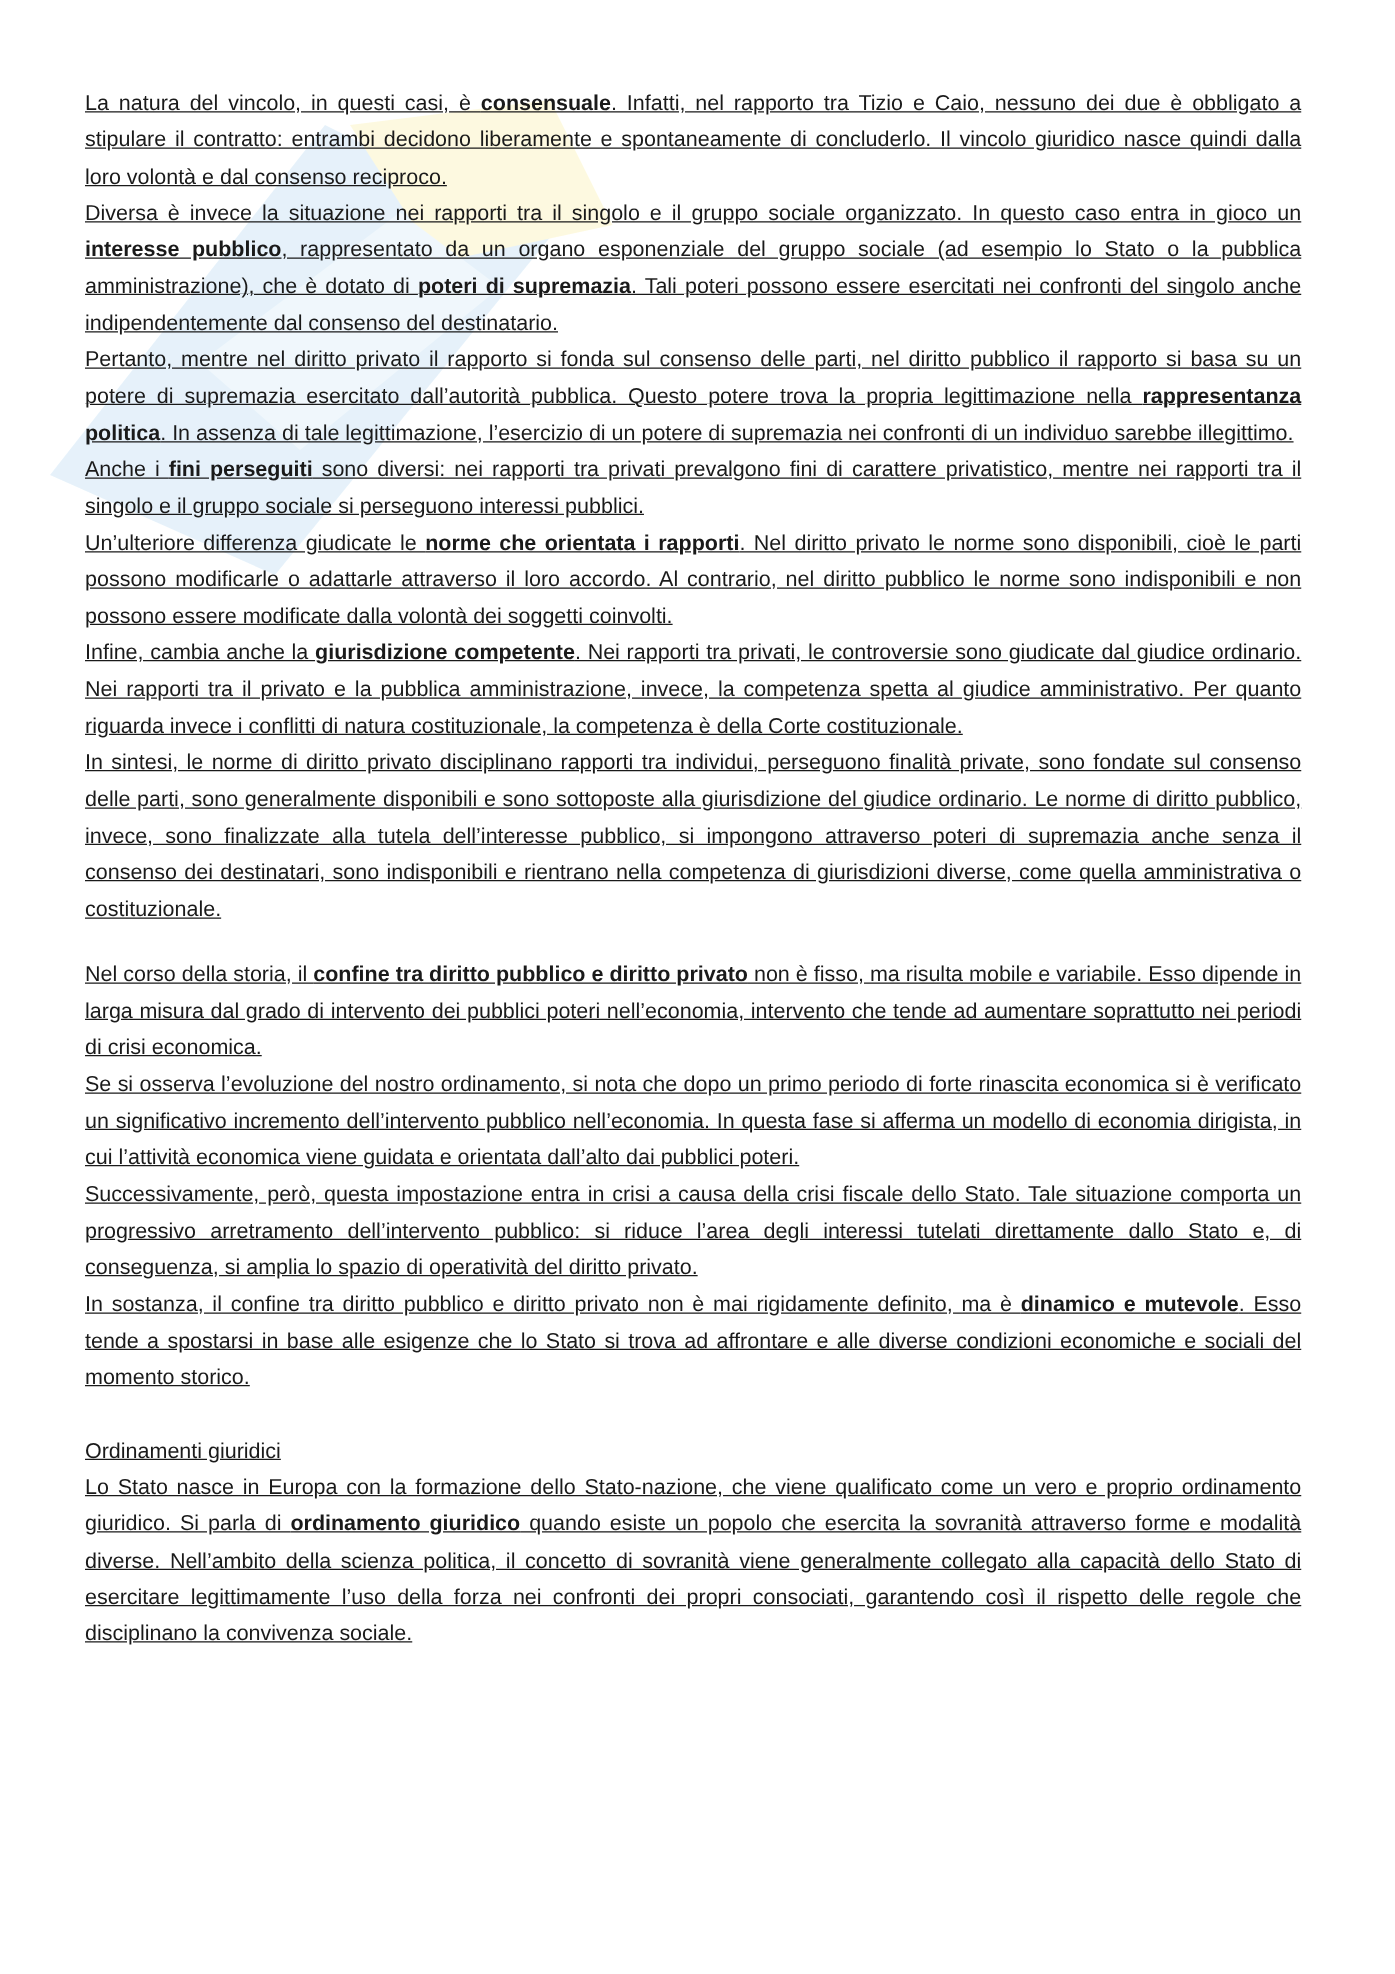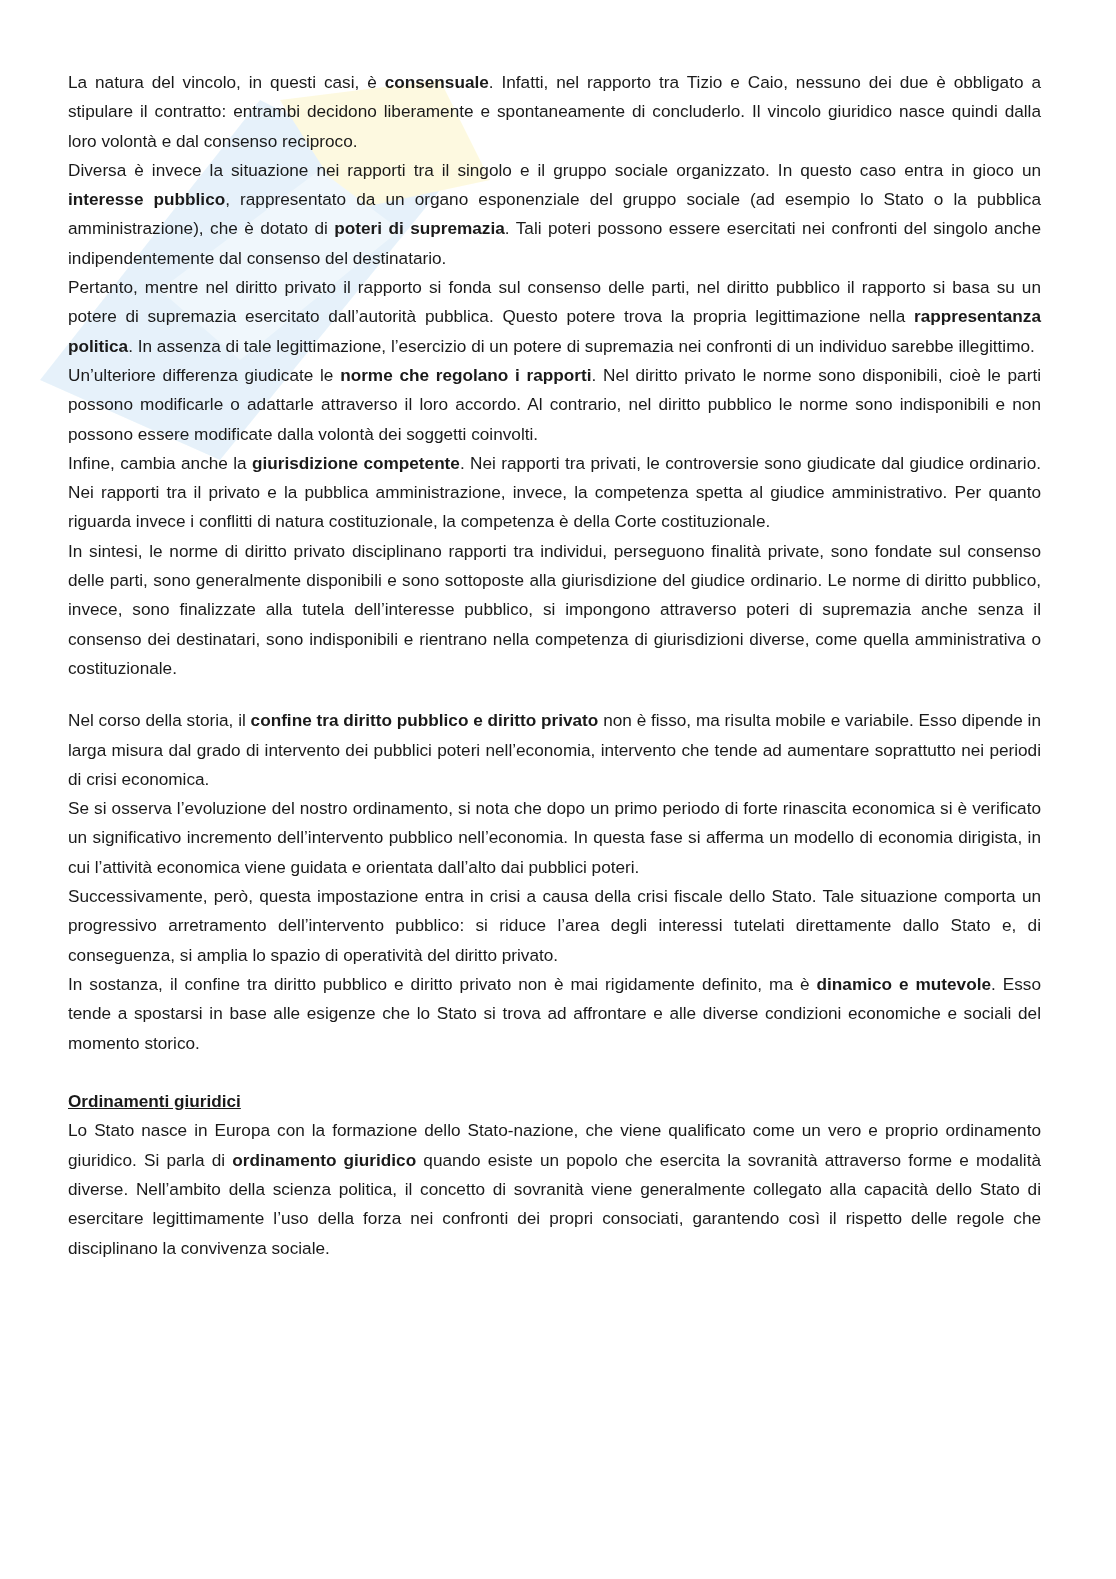--- a/index.html
+++ b/index.html
@@ -3,23 +3,23 @@
 <meta charset="utf-8">
 <style>
   html, body { margin: 0; padding: 0; background: #ffffff; }
   body { width: 1116px; height: 1579px; position: relative; overflow: hidden; }
   .page {
     position: absolute; left: 68px; top: 68px; width: 973px;
     font-family: "Liberation Sans", sans-serif;
     font-size: 17.2px; line-height: 29.3px; color: #1a1a1a;
     text-align: justify;
   }
-  .para { margin: 0; }
+  .para { margin: 0; text-decoration: underline; }
   .para.gap { margin-top: 23px; }
-  .heading { font-weight: bold; text-decoration: underline; margin: 29.3px 0 0 0; }
+  .heading { font-weight: normal; text-decoration: underline; margin: 29.3px 0 0 0; }
   b { font-weight: bold; }
   .watermark {
     position: absolute; left: 20px; top: 60px; width: 520px; height: 400px;
     pointer-events: none; opacity: 0.35;
   }
 </style>
 </head>
 <body>
 
 <div class="watermark">
@@ -28,21 +28,22 @@
     <polygon points="260,40 420,20 470,120 330,150" fill="#fbefa8"></polygon>
     <polygon points="140,230 300,110 380,170 220,300" fill="#d7ebf8"></polygon>
   </svg>
 </div>
 
 <div class="page" id="page">
   <div id="paras-1">
       <p class="para"><span>La natura del vincolo, in questi casi, è </span><b>consensuale</b><span>. Infatti, nel rapporto tra Tizio e Caio, nessuno dei due è obbligato a stipulare il contratto: entrambi decidono liberamente e spontaneamente di concluderlo. Il vincolo giuridico nasce quindi dalla loro volontà e dal consenso reciproco.</span></p>
       <p class="para"><span>Diversa è invece la situazione nei rapporti tra il singolo e il gruppo sociale organizzato. In questo caso entra in gioco un </span><b>interesse pubblico</b><span>, rappresentato da un organo esponenziale del gruppo sociale (ad esempio lo Stato o la pubblica amministrazione), che è dotato di </span><b>poteri di supremazia</b><span>. Tali poteri possono essere esercitati nei confronti del singolo anche indipendentemente dal consenso del destinatario.</span></p>
       <p class="para"><span>Pertanto, mentre nel diritto privato il rapporto si fonda sul consenso delle parti, nel diritto pubblico il rapporto si basa su un potere di supremazia esercitato dall’autorità pubblica. Questo potere trova la propria legittimazione nella </span><b>rappresentanza politica</b><span>. In assenza di tale legittimazione, l’esercizio di un potere di supremazia nei confronti di un individuo sarebbe illegittimo.</span></p>
-      <p class="para"><span>Un’ulteriore differenza giudicate le </span><b>norme che regolano i rapporti</b><span>. Nel diritto privato le norme sono disponibili, cioè le parti possono modificarle o adattarle attraverso il loro accordo. Al contrario, nel diritto pubblico le norme sono indisponibili e non possono essere modificate dalla volontà dei soggetti coinvolti.</span></p>
+      <p class="para"><span>Anche i </span><b>fini perseguiti</b><span> sono diversi: nei rapporti tra privati prevalgono fini di carattere privatistico, mentre nei rapporti tra il singolo e il gruppo sociale si perseguono interessi pubblici.</span></p>
+      <p class="para"><span>Un’ulteriore differenza giudicate le </span><b>norme che orientata i rapporti</b><span>. Nel diritto privato le norme sono disponibili, cioè le parti possono modificarle o adattarle attraverso il loro accordo. Al contrario, nel diritto pubblico le norme sono indisponibili e non possono essere modificate dalla volontà dei soggetti coinvolti.</span></p>
       <p class="para"><span>Infine, cambia anche la </span><b>giurisdizione competente</b><span>. Nei rapporti tra privati, le controversie sono giudicate dal giudice ordinario. Nei rapporti tra il privato e la pubblica amministrazione, invece, la competenza spetta al giudice amministrativo. Per quanto riguarda invece i conflitti di natura costituzionale, la competenza è della Corte costituzionale.</span></p>
       <p class="para"><span>In sintesi, le norme di diritto privato disciplinano rapporti tra individui, perseguono finalità private, sono fondate sul consenso delle parti, sono generalmente disponibili e sono sottoposte alla giurisdizione del giudice ordinario. Le norme di diritto pubblico, invece, sono finalizzate alla tutela dell’interesse pubblico, si impongono attraverso poteri di supremazia anche senza il consenso dei destinatari, sono indisponibili e rientrano nella competenza di giurisdizioni diverse, come quella amministrativa o costituzionale.</span></p>
       <p class="para gap"><span>Nel corso della storia, il </span><b>confine tra diritto pubblico e diritto privato</b><span> non è fisso, ma risulta mobile e variabile. Esso dipende in larga misura dal grado di intervento dei pubblici poteri nell’economia, intervento che tende ad aumentare soprattutto nei periodi di crisi economica.</span></p>
       <p class="para"><span>Se si osserva l’evoluzione del nostro ordinamento, si nota che dopo un primo periodo di forte rinascita economica si è verificato un significativo incremento dell’intervento pubblico nell’economia. In questa fase si afferma un modello di economia dirigista, in cui l’attività economica viene guidata e orientata dall’alto dai pubblici poteri.</span></p>
       <p class="para"><span>Successivamente, però, questa impostazione entra in crisi a causa della crisi fiscale dello Stato. Tale situazione comporta un progressivo arretramento dell’intervento pubblico: si riduce l’area degli interessi tutelati direttamente dallo Stato e, di conseguenza, si amplia lo spazio di operatività del diritto privato.</span></p>
       <p class="para"><span>In sostanza, il confine tra diritto pubblico e diritto privato non è mai rigidamente definito, ma è </span><b>dinamico e mutevole</b><span>. Esso tende a spostarsi in base alle esigenze che lo Stato si trova ad affrontare e alle diverse condizioni economiche e sociali del momento storico.</span></p>
     </div>
   <p class="heading">Ordinamenti giuridici</p>
   <div id="paras-2">
       <p class="para"><span>Lo Stato nasce in Europa con la formazione dello Stato-nazione, che viene qualificato come un vero e proprio ordinamento giuridico. Si parla di </span><b>ordinamento giuridico</b><span> quando esiste un popolo che esercita la sovranità attraverso forme e modalità diverse. Nell’ambito della scienza politica, il concetto di sovranità viene generalmente collegato alla capacità dello Stato di esercitare legittimamente l’uso della forza nei confronti dei propri consociati, garantendo così il rispetto delle regole che disciplinano la convivenza sociale.</span></p>

